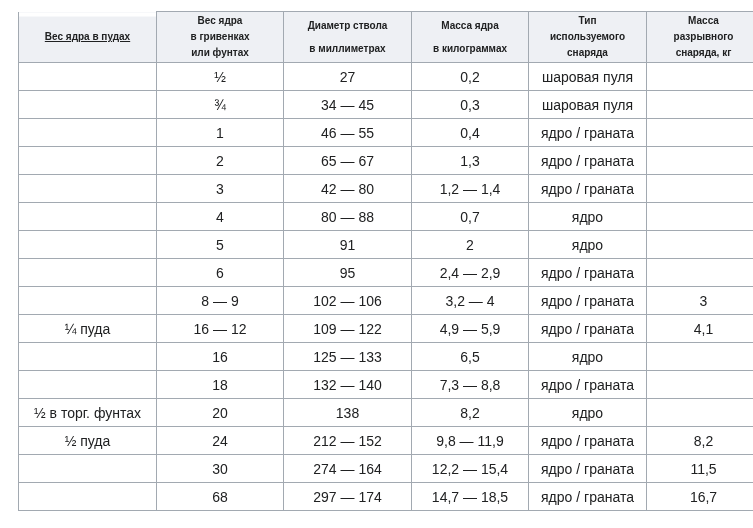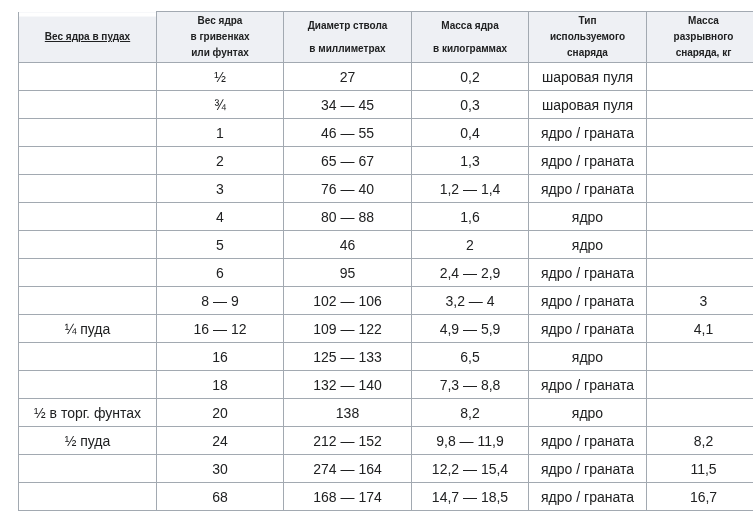--- a/index.html
+++ b/index.html
@@ -115,37 +115,37 @@
     <td></td>
     <td>2</td>
     <td>65 — 67</td>
     <td>1,3</td>
     <td>ядро / граната</td>
     <td></td>
   </tr>
         <tr>
     <td></td>
     <td>3</td>
-    <td>76 — 40</td>
+    <td>42 — 80</td>
     <td>1,2 — 1,4</td>
     <td>ядро / граната</td>
     <td></td>
   </tr>
         <tr>
     <td></td>
     <td>4</td>
     <td>80 — 88</td>
-    <td>1,6</td>
+    <td>0,7</td>
     <td>ядро</td>
     <td></td>
   </tr>
         <tr>
     <td></td>
     <td>5</td>
-    <td>46</td>
+    <td>91</td>
     <td>2</td>
     <td>ядро</td>
     <td></td>
   </tr>
         <tr>
     <td></td>
     <td>6</td>
     <td>95</td>
     <td>2,4 — 2,9</td>
     <td>ядро / граната</td>
@@ -203,20 +203,20 @@
     <td></td>
     <td>30</td>
     <td>274 — 164</td>
     <td>12,2 — 15,4</td>
     <td>ядро / граната</td>
     <td>11,5</td>
   </tr>
         <tr>
     <td></td>
     <td>68</td>
-    <td>168 — 174</td>
+    <td>297 — 174</td>
     <td>14,7 — 18,5</td>
     <td>ядро / граната</td>
     <td>16,7</td>
   </tr>
       </tbody>
   </table>
 </div>
 
 </body></html>

